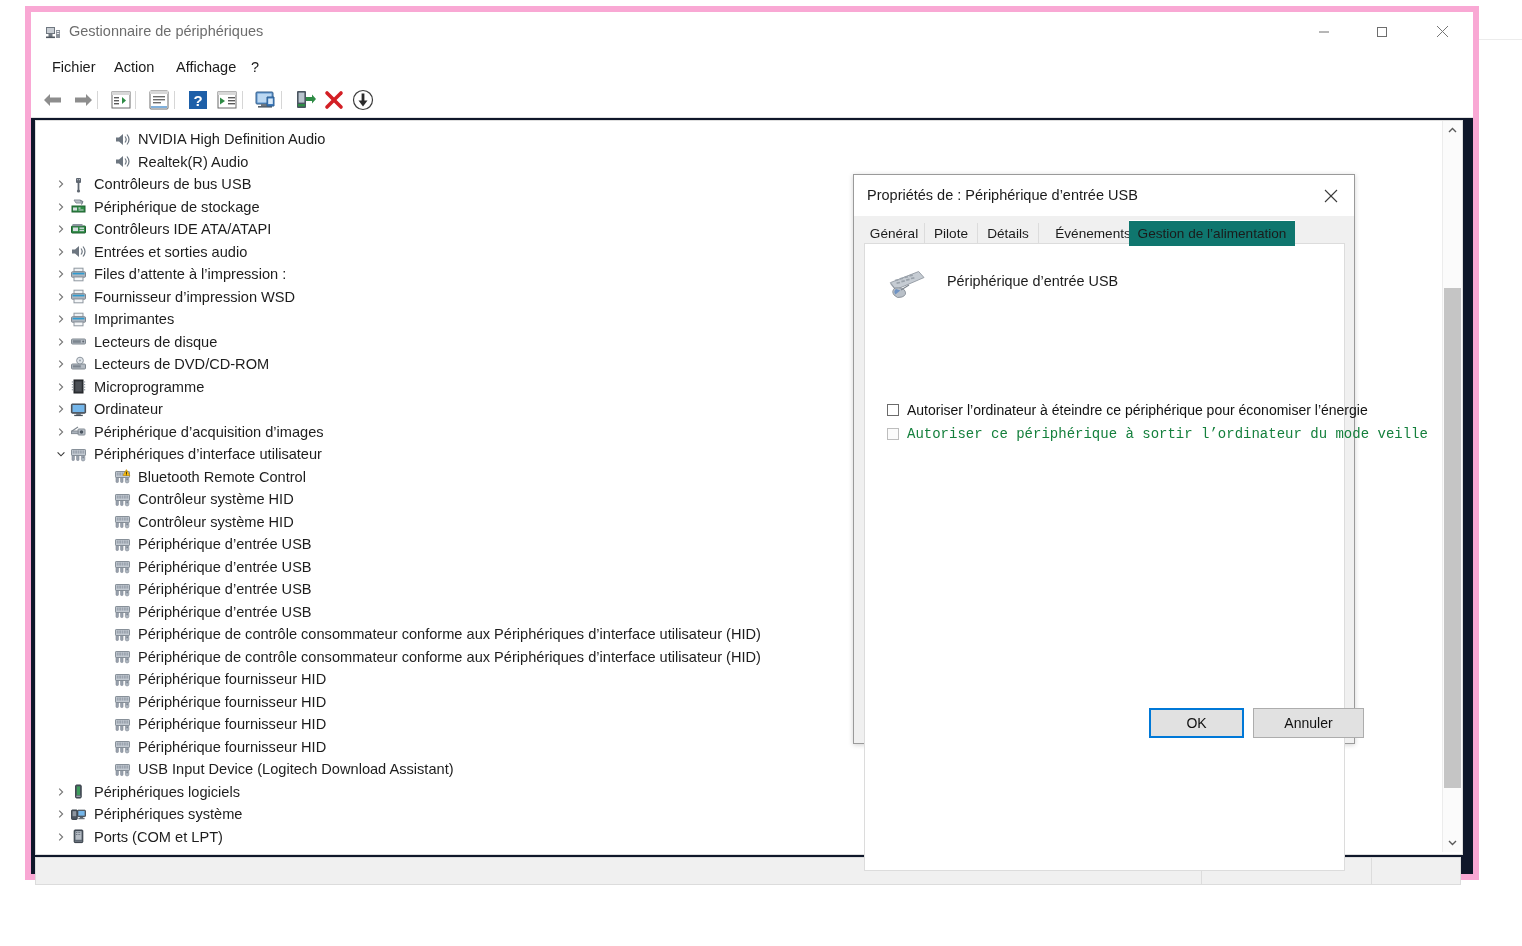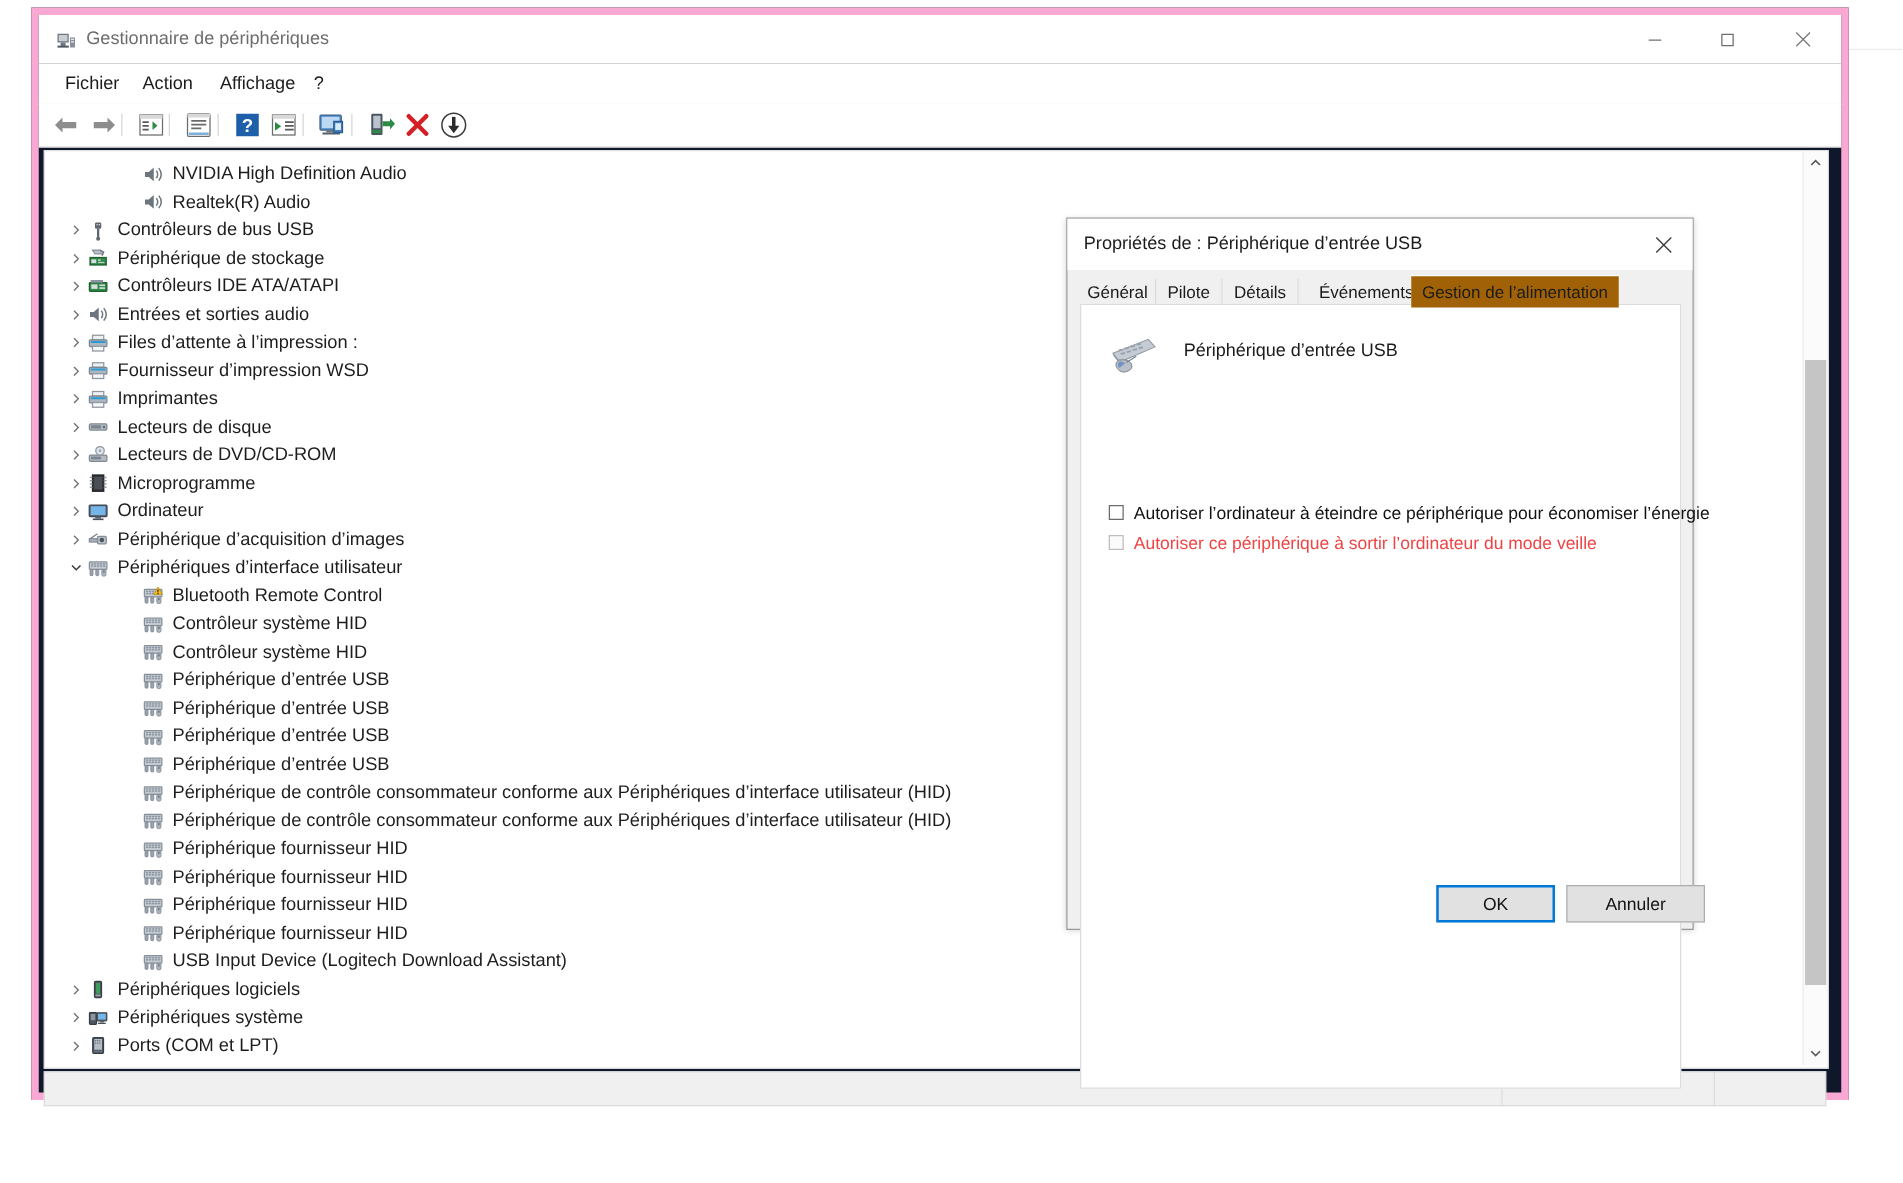--- a/index.html
+++ b/index.html
@@ -128,39 +128,39 @@
     position:absolute;left:10px;top:46px;width:481px;height:23px;
   }
   .tab{
     position:absolute;top:2px;height:21px;
     background:#f0f0f0;border-left:1px solid #dcdcdc;
     display:flex;align-items:center;justify-content:center;
     font-size:13.6px;color:#1b1b1b;box-sizing:border-box;white-space:nowrap;
   }
   .tab:first-child{border-left:none;}
   .tab.active{
-    top:0;height:25px;background:#a16207;border:none;
+    top:0;height:25px;background:#0f766e;border:none;
     box-shadow:0 -1px 0 #ffffff;z-index:3;
   }
   #tabpanel{
     position:absolute;left:10px;top:68px;width:481px;height:628px;
     background:#ffffff;border:1px solid #dcdcdc;box-sizing:border-box;
   }
   #dev-icon{position:absolute;left:22px;top:24px;width:42px;height:32px;}
   #dev-name{
     position:absolute;left:82px;top:29px;font-size:14.4px;color:#1b1b1b;white-space:nowrap;
   }
   .cbrow{position:absolute;display:flex;align-items:flex-start;}
   .cbox{
     width:12px;height:12px;border:1px solid #6b6b6b;background:#ffffff;
     flex:0 0 auto;margin-top:3px;margin-right:8px;box-sizing:border-box;
   }
   .cbox.disabled{border-color:#bdbdbd;background:#fbfbfb;}
   .cblabel{font-size:14px;color:#111111;white-space:nowrap;line-height:18px;}
-  .cblabel.disabled{color:#ef4444;}
+  .cblabel.disabled{color:#15803d;font-family:Liberation Mono, monospace;}
   #cb1{left:22px;top:157px;}
   #cb2{left:22px;top:181px;}
   
   .dbtn{
     position:absolute;height:30px;
     background:#e1e1e1;border:1px solid #adadad;box-sizing:border-box;
     display:flex;align-items:center;justify-content:center;
     font-size:14px;color:#111111;
   }
   #btn-ok{left:295px;top:533px;width:95px;border:2px solid #0078d7;background:#e1e1e1;}

